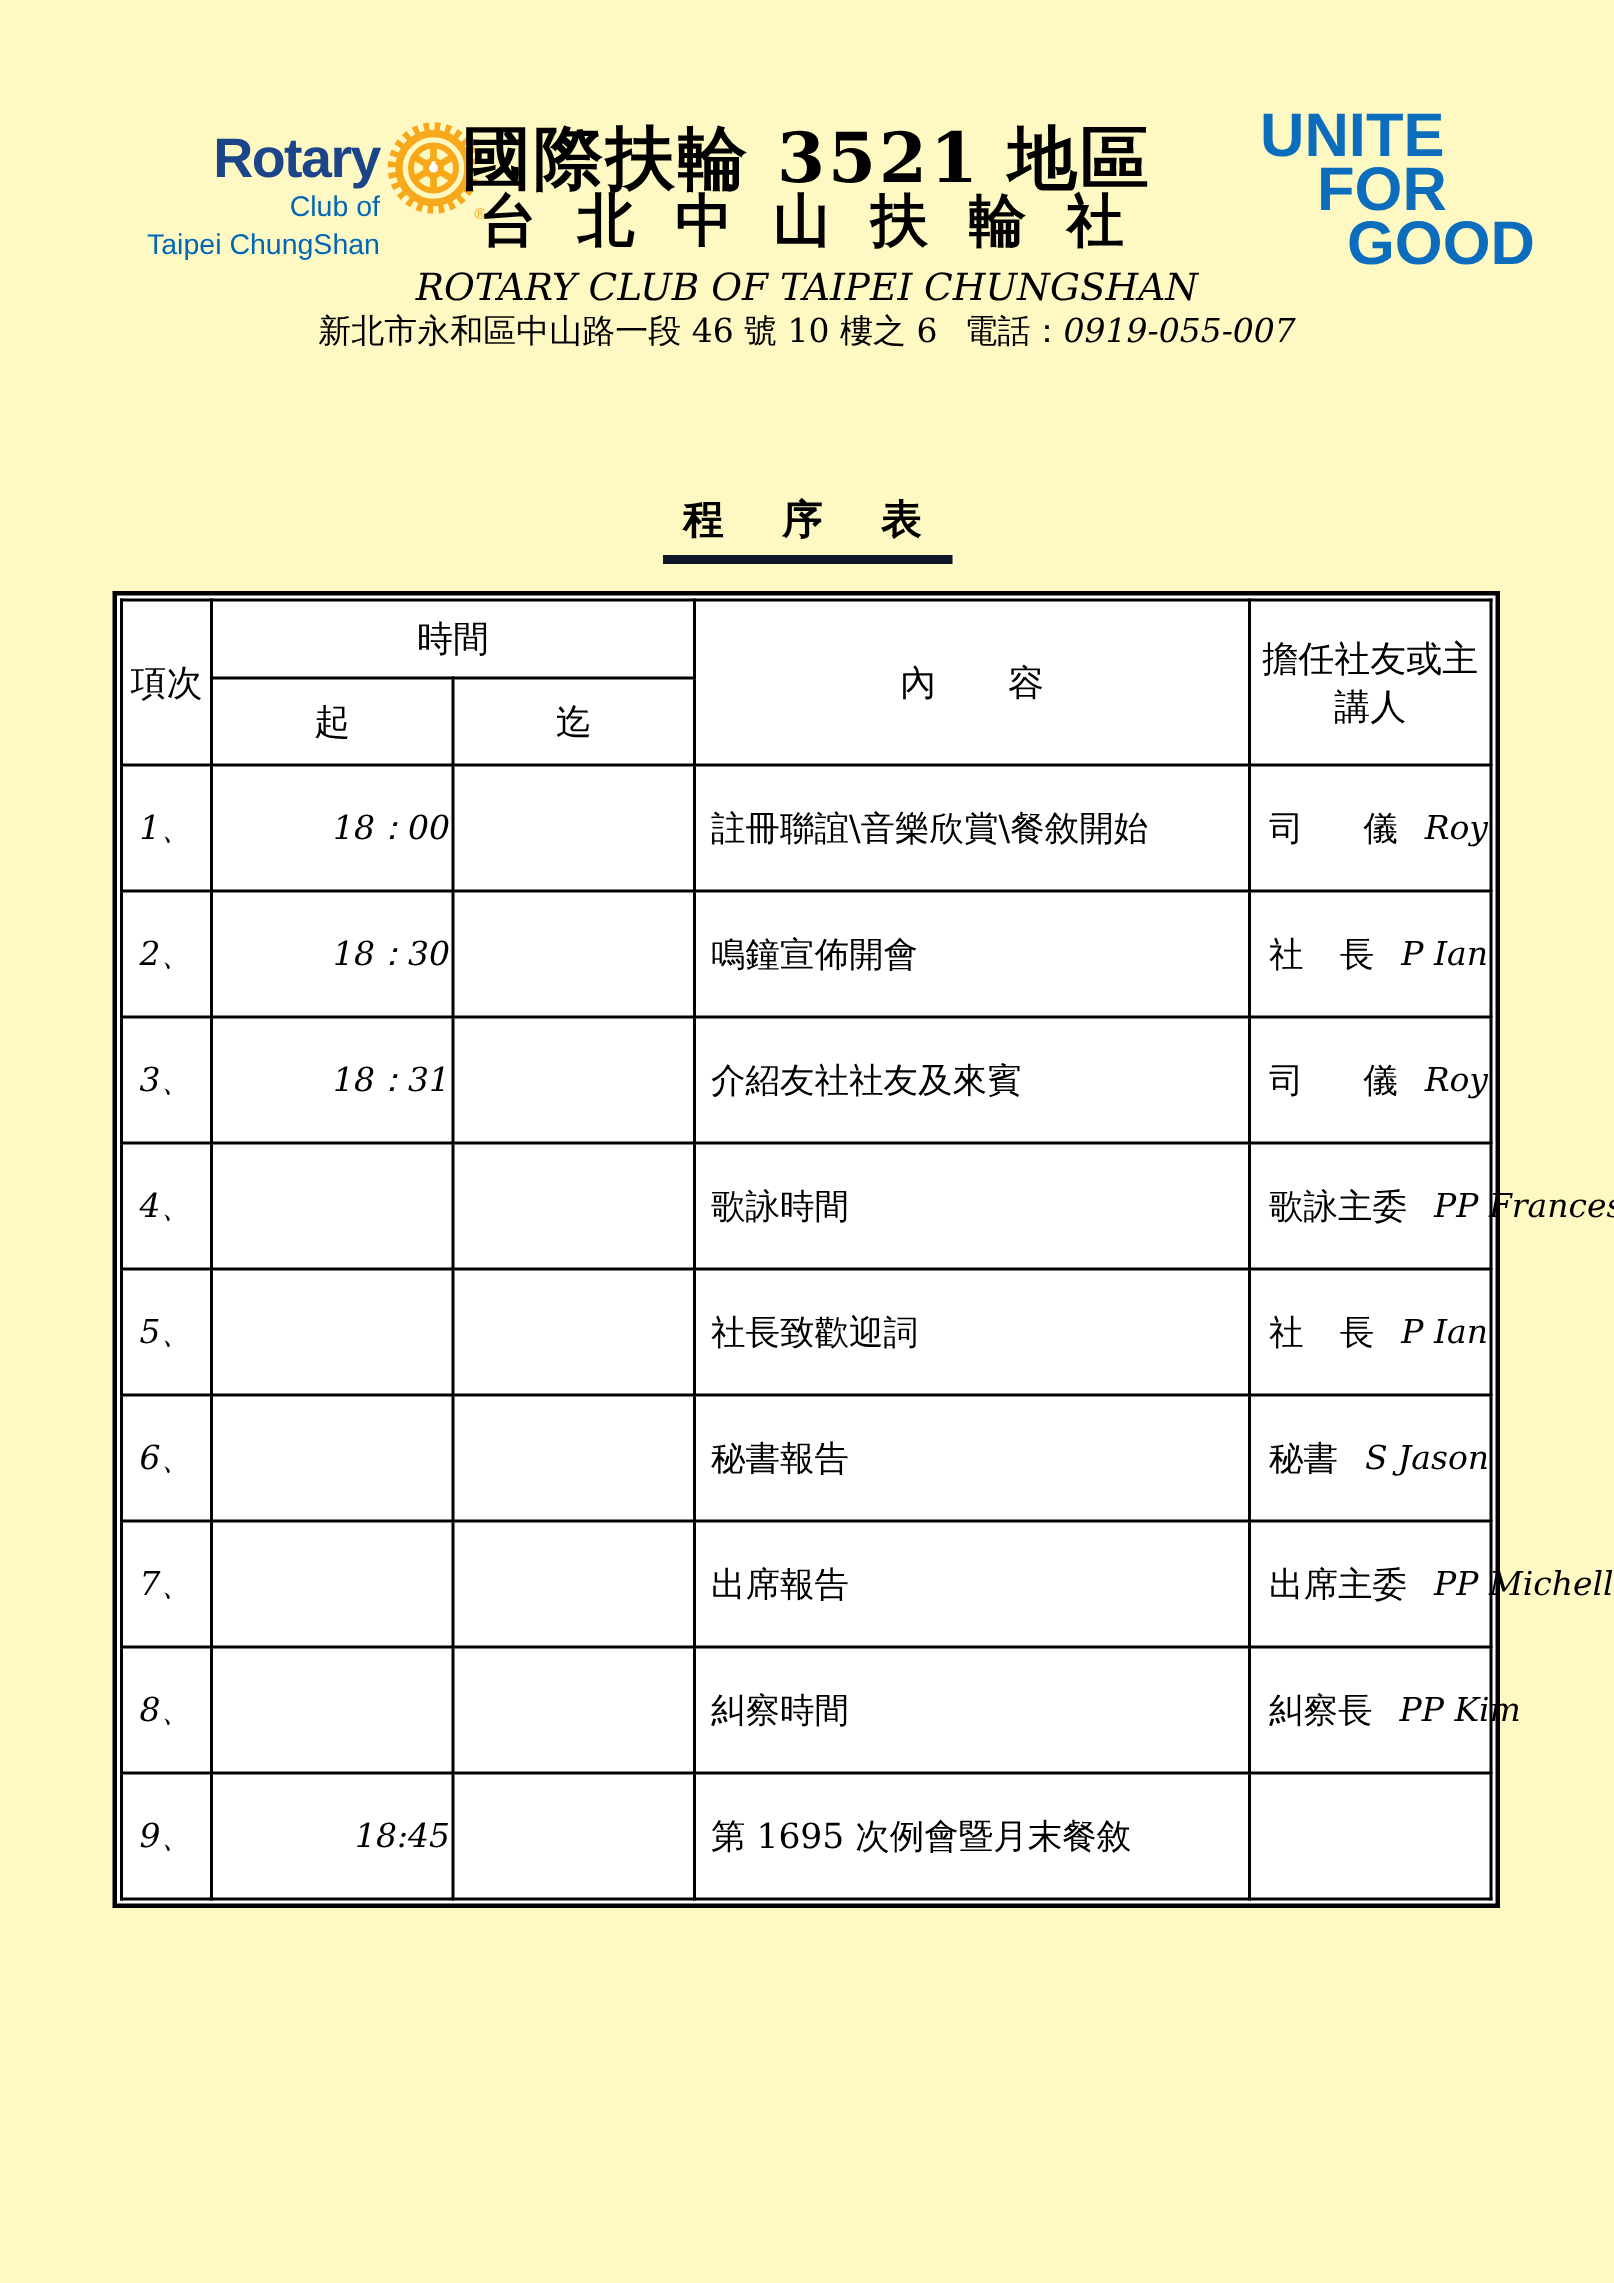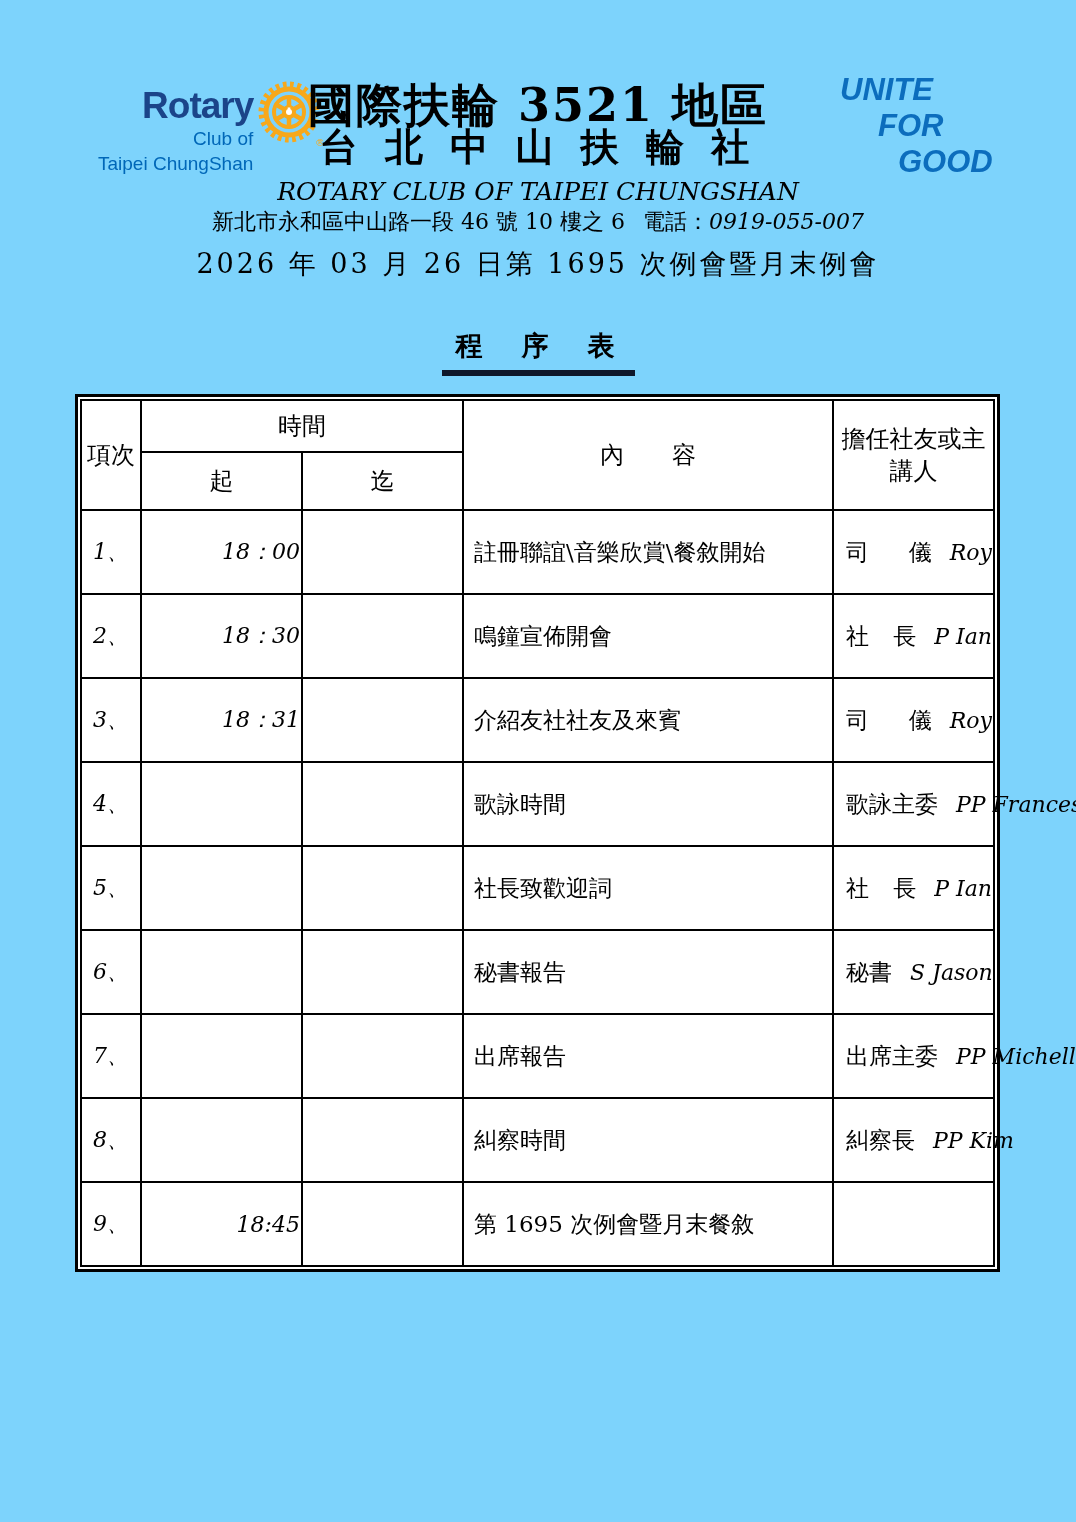--- a/index.html
+++ b/index.html
@@ -1,17 +1,17 @@
 <!DOCTYPE html>
 <html style="--rotary_blue: #1B4489; --rotary_azure: #0067B8; --rotary_gold: #F7A81B; --campaign_blue: #0C6DBD;"><head>
 <meta charset="utf-8">
 <style>
   html,body{margin:0;padding:0;background:#ffffff;}
   .page{
-    position:relative;width:1076px;height:1522px;background:#7dd3fc;
+    position:relative;width:1076px;height:1522px;background:#fef9c3;
     font-family:"DejaVu Serif","Liberation Serif",serif;color:#000;
     overflow:hidden;
   }
   
   .logo-block{position:absolute;left:98px;top:86px;display:flex;align-items:flex-start;}
   .logo-text{display:flex;flex-direction:column;align-items:flex-end;}
   .logo-brand{
     font-family:"Liberation Sans",sans-serif;font-weight:bold;font-size:37px;line-height:40px;
     color:var(--rotary_blue);letter-spacing:-1px;
   }
@@ -24,22 +24,22 @@
   .title-block{position:absolute;left:0;top:0;width:100%;text-align:center;}
   .title-zh1{margin-top:84px;font-size:46px;font-weight:bold;letter-spacing:2px;line-height:42px;}
   .title-zh2{font-size:38px;font-weight:bold;letter-spacing:7px;line-height:42px;}
   .title-en{margin-top:10px;font-size:25px;font-style:italic;font-weight:500;letter-spacing:0px;line-height:28px;}
   .address-line{margin-top:3px;font-size:22px;line-height:26px;}
   .phone-label{margin-left:18px;}
   .phone{font-style:italic;font-weight:500;}
   .meeting-line{margin-top:14px;font-size:27px;letter-spacing:3px;line-height:30px;font-weight:500;}
   
   .campaign{position:absolute;left:840px;top:72px;
-    font-family:"Liberation Sans",sans-serif;font-weight:bold;font-style:italic;
-    font-size:31px;line-height:36px;color:var(--campaign_blue);letter-spacing:0px;}
+    font-family:"Liberation Sans",sans-serif;font-weight:bold;
+    font-size:41px;line-height:36px;color:var(--campaign_blue);letter-spacing:0px;}
   .campaign .c2{margin-left:38px;}
   .campaign .c3{margin-left:58px;}
   
   .section-title{position:absolute;left:0;top:328px;width:100%;text-align:center;}
   .section-title span{
     display:inline-block;font-size:27px;font-weight:bold;letter-spacing:6px;
     border-bottom:6px solid #0f172a;padding:0 14px 6px 14px;
   }
   
   .table-wrap{
@@ -96,21 +96,20 @@
     </svg>
   </div>
 
   <div class="title-block">
     <div class="title-zh1">國際扶輪 3521 地區</div>
     <div class="title-zh2">台 北 中 山 扶 輪 社</div>
     <div class="title-en">ROTARY CLUB OF TAIPEI CHUNGSHAN</div>
     <div class="address-line">
       <span>新北市永和區中山路一段 46 號 10 樓之 6</span><span class="phone-label">電話：</span><span class="phone">0919-055-007</span>
     </div>
-    <div class="meeting-line">2026 年 03 月 26 日第 1695 次例會暨月末例會</div>
   </div>
 
   <div class="campaign">
     <div class="c1">UNITE</div>
     <div class="c2">FOR</div>
     <div class="c3">GOOD</div>
   </div>
 
   <div class="section-title">
     <span>程　序　表</span>

